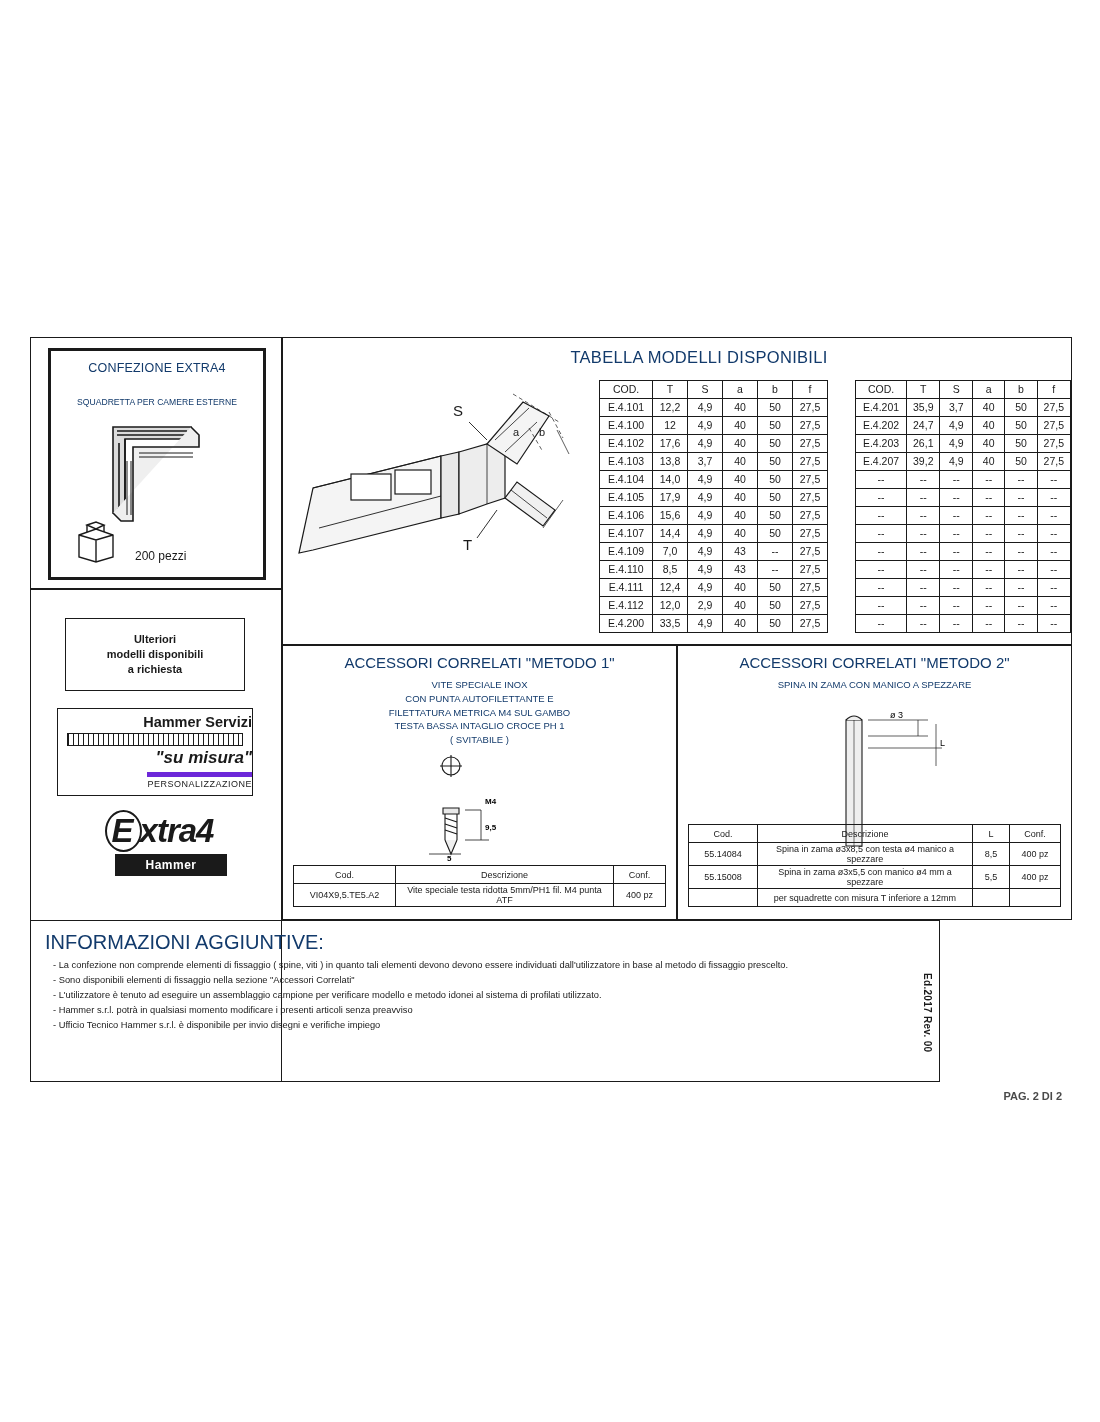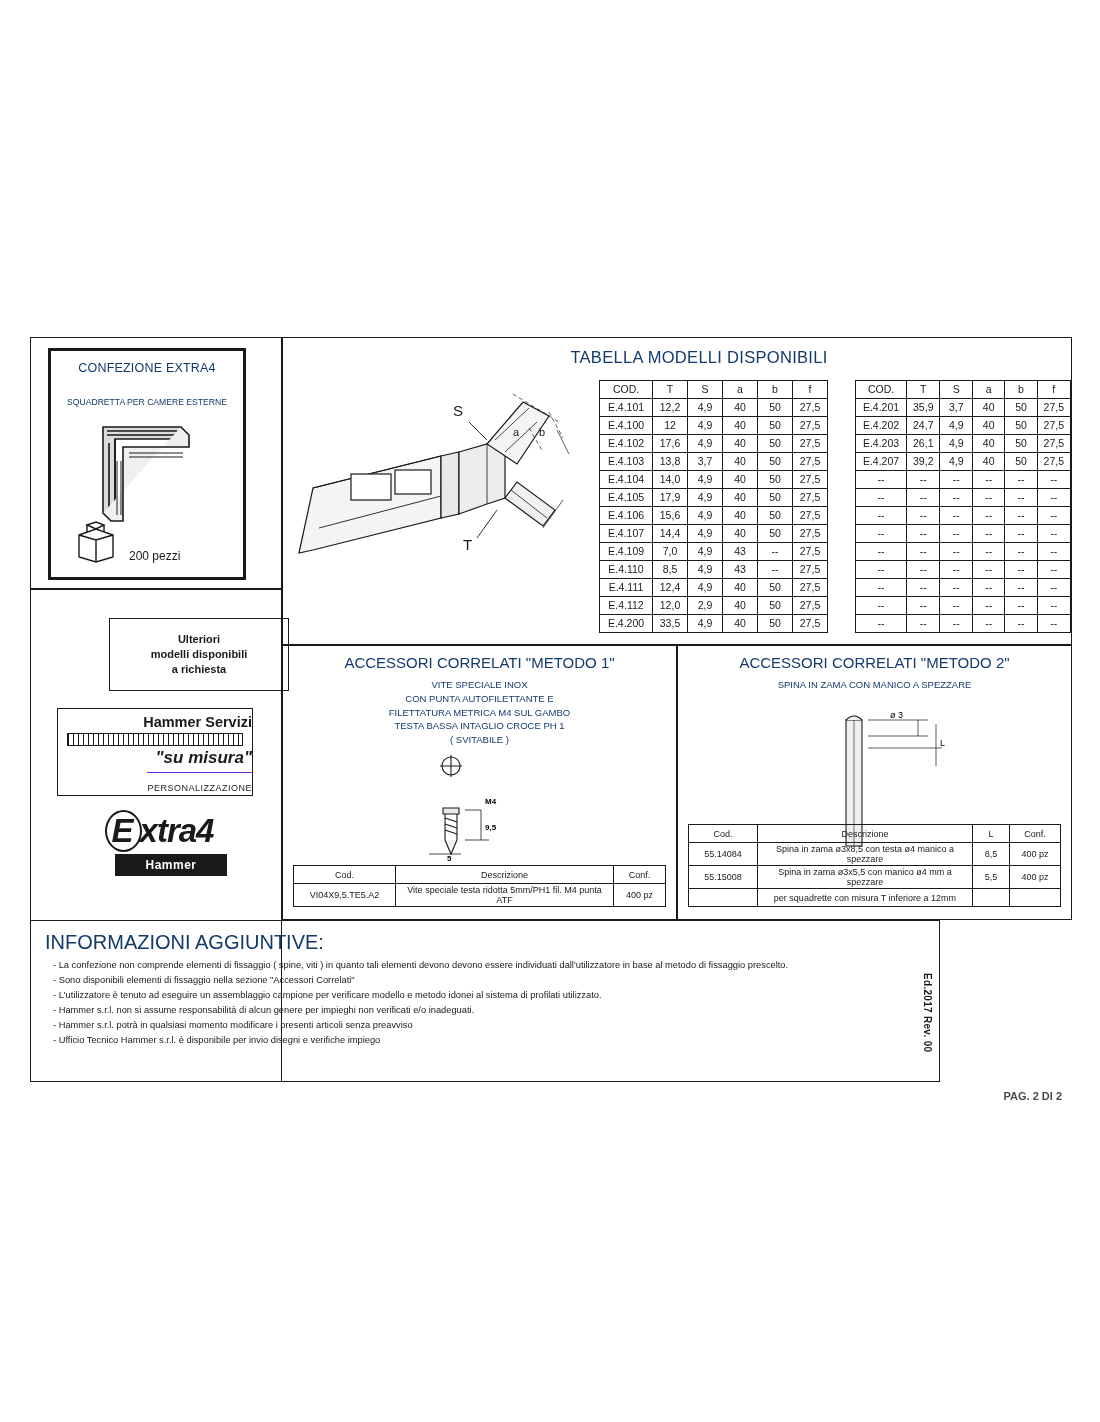--- a/index.html
+++ b/index.html
@@ -20,58 +20,58 @@
     top: 337px;
     width: 1042px;
     height: 745px;
   }
   
   .bx { border: 1.4px solid #1a1a1a; box-sizing: border-box; position: absolute; }
 
   
   #pkg-box { left: 0; top: 0; width: 252px; height: 252px; }
   #pkg-inner {
-    position: absolute; left: 17px; top: 10px; width: 198px; height: 232px;
+    position: absolute; left: 17px; top: 10px; width: 218px; height: 232px;
     border: 3px solid #1a1a1a; box-sizing: border-box;
     display: flex; flex-direction: column; align-items: center;
   }
   #pkg-title { font-size: 12.5px; color: #123a6b; margin-top: 10px; letter-spacing: .2px; }
   #pkg-sub { font-size: 8.6px; color: #123a6b; margin-top: 22px; }
   .chev-wrap { position: relative; width: 180px; height: 120px; margin-top: 4px; }
   .chev {
     position: absolute; left: 28px; top: 6px; width: 112px; height: 112px;
   }
   .chev svg { display:block; }
   #pkg-qty-row {
-    position: absolute; left: 22px; bottom: 14px; display: flex; align-items: flex-end; gap: 10px;
+    position: absolute; left: 22px; bottom: 14px; display: flex; align-items: flex-end; gap: 16px;
   }
   #pkg-qty { font-size: 12px; }
   .boxicon svg { display: block; }
 
   #extra-models-box { left: 0; top: 252px; width: 252px; height: 493px; }
   #models-note {
     position: absolute; left: 34px; top: 28px; width: 180px; height: 73px;
     border: 1.2px solid #1a1a1a; box-sizing: border-box;
     display: flex; flex-direction: column; align-items: center; justify-content: center;
-    font-size: 11px; font-weight: bold; line-height: 1.35; text-align: center; margin-left: 44px;
+    font-size: 11px; font-weight: bold; line-height: 1.35; text-align: center;
   }
   #hammer-serv {
     position: absolute; left: 26px; top: 118px; width: 196px; height: 88px;
     border: 1.2px solid #1a1a1a; box-sizing: border-box; text-align: right;
   }
   #hs-title { font-size: 14.5px; font-weight: bold; margin-top: 5px; }
   .ruler {
     width: 176px; height: 13px; margin: 3px auto 0;
     border: 1px solid #1a1a1a; box-sizing: border-box;
     background:
       repeating-linear-gradient(to right, #1a1a1a 0 1px, transparent 1px 5px);
     background-position: 0 0;
   }
   #hs-mis { font-size: 17px; font-weight: bold; font-style: italic; margin-top: 2px; }
-  #hs-pers { font-size: 9px; letter-spacing: .5px; margin-top: 4px; border-top: 1px solid #6d28d9; display:inline-block; padding-top:10px;}
+  #hs-pers { font-size: 9px; letter-spacing: .5px; margin-top: 4px; border-top: 5px solid #6d28d9; display:inline-block; padding-top:2px;}
   #logo-area { position: absolute; left: 30px; top: 220px; width: 196px; height: 90px; text-align: center; }
   #logo-text { font-size: 33px; font-weight: bold; font-style: italic; letter-spacing: -1px; }
   #logo-text .circleE {
     display: inline-block; border: 2.5px solid #1a1a1a; border-radius: 50%;
     padding: 0 7px 0 5px; margin-right: -2px;
   }
   #logo-brandbar {
     margin-top: 2px; margin-left: 54px; width: 112px; height: 22px;
     background: #1a1a1a; color: #fff; font-size: 12px; font-weight: bold;
     display: flex; align-items: center; justify-content: center; letter-spacing: .5px;
@@ -562,21 +562,20 @@
         </tbody>
     </table>
   </div>
 
   <div class="bx" id="info-block">
     <div id="info-title">INFORMAZIONI AGGIUNTIVE:</div>
     <ul id="info-list">
         <li>- La confezione non comprende elementi di fissaggio ( spine, viti ) in quanto tali elementi devono devono essere individuati dall'utilizzatore in base al metodo di fissaggio prescelto.</li>
         <li>- Sono disponibili elementi di fissaggio nella sezione "Accessori Correlati"</li>
         <li>- L'utilizzatore è tenuto ad eseguire un assemblaggio campione per verificare modello e metodo idonei al sistema di profilati utilizzato.</li>
-        <li>- Hammer s.r.l. non si assume responsabilità di alcun genere per impieghi non verificati e/o inadeguati.</li>
         <li>- Hammer s.r.l. potrà in qualsiasi momento modificare i presenti articoli senza preavviso</li>
         <li>- Ufficio Tecnico Hammer s.r.l. è disponibile per invio disegni e verifiche impiego</li>
       </ul>
     <div id="rev-text">Ed.2017 Rev. 00</div>
   </div>
   <div id="pag-text">PAG. 2 DI 2</div>
 
 </div>
 
 </body></html>

